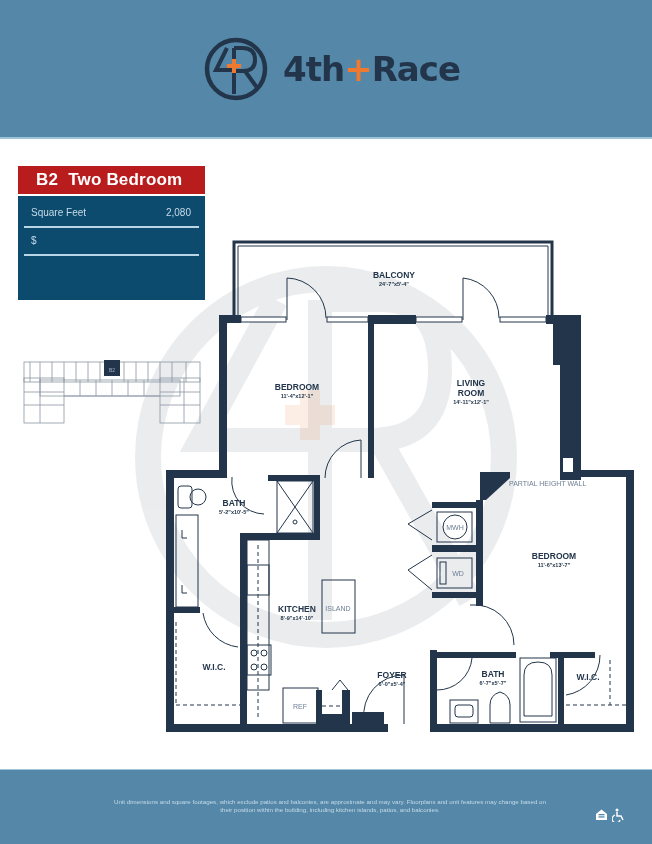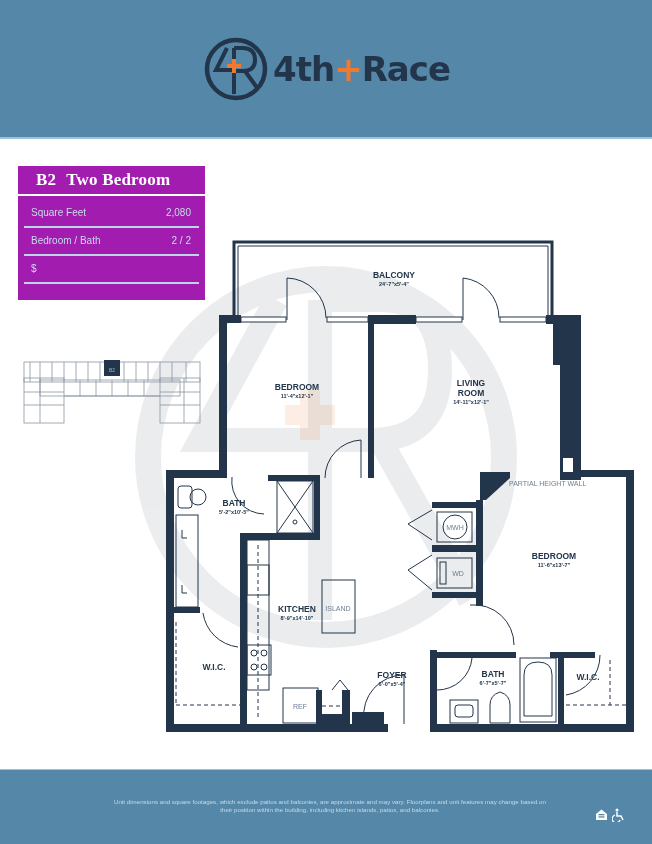--- a/index.html
+++ b/index.html
@@ -1,26 +1,26 @@
 <!DOCTYPE html>
 <html><head>
 <meta charset="utf-8">
 <style>
   html, body { margin:0; padding:0; }
   body { width:652px; height:844px; position:relative; background:#ffffff; overflow:hidden; font-family:"Liberation Sans", sans-serif; }
   .header { position:absolute; left:0; top:0; width:652px; height:137px; background:#5487a8; }
   .header-line { position:absolute; left:0; top:137px; width:652px; height:2px; background:#9fc3d8; }
   .logo { position:absolute; left:203px; top:36px; display:flex; align-items:center; }
   .logo-mark { width:66px; height:66px; }
-  .logo-text { font-family:"DejaVu Sans", sans-serif; font-weight:bold; font-size:34px; color:#22354a; margin-left:4px; letter-spacing:-1px; }
+  .logo-text { font-family:"DejaVu Sans", sans-serif; font-weight:bold; font-size:34px; color:#22354a; margin-left:14px; letter-spacing:-1px; }
   .logo-text .plus { color:#ef7a2f; }
   .unit-card { position:absolute; left:18px; top:166px; width:187px; }
-  .unit-title { background:#a21caf; color:#ffffff; height:28px; line-height:28px; padding-left:18px; font-size:17px; font-weight:bold; font-family:Liberation Serif, serif; letter-spacing:0.2px; }
+  .unit-title { background:#b91c1c; color:#ffffff; height:28px; line-height:28px; padding-left:18px; font-size:17px; font-weight:bold; font-family:Liberation Sans, sans-serif; letter-spacing:0.2px; }
   .unit-title .code { margin-right:10px; }
-  .unit-info { background:#a21caf; margin-top:2px; padding:4px 6px 4px 6px; height:104px; box-sizing:border-box; }
+  .unit-info { background:#0c4a6e; margin-top:2px; padding:4px 6px 4px 6px; height:104px; box-sizing:border-box; }
   .info-row { display:flex; justify-content:space-between; color:#c6dbe8; font-size:10px; height:26px; line-height:26px; border-bottom:2px solid #b9d5e6; padding:0 8px 0 7px; }
   .footer { position:absolute; left:0; top:770px; width:652px; height:74px; background:#5487a8; }
   .footer-line { position:absolute; left:0; top:769px; width:652px; height:2px; background:#9fc3d8; }
   .disclaimer { position:absolute; left:110px; top:28px; width:440px; text-align:center; color:#c6dbe8; font-size:6.2px; line-height:8px; }
   .footer-icons { position:absolute; left:595px; top:808px; display:flex; gap:4px; }
   .plan { position:absolute; left:0; top:0; }
   .lbl { font-family:"Liberation Sans", sans-serif; fill:#22354a; }
   .room { font-size:8.5px; font-weight:bold; }
   .dim { font-size:5.5px; font-weight:bold; }
   .sm { font-size:7px; fill:#6c7f92; }
@@ -43,24 +43,20 @@
 </div>
 
 <div class="unit-card">
   <div class="unit-title">
     <span class="code">B2</span><span>Two Bedroom</span>
   </div>
   <div class="unit-info">
     <div class="info-row">
       <span>Square Feet</span>
       <span>2,080</span>
-    </div>
-    <div class="info-row">
-      <span>Bedroom / Bath</span>
-      <span>2 / 2</span>
     </div>
     <div class="info-row">
       <span>$</span>
       <span></span>
     </div>
   </div>
 </div>
 
 <svg class="plan" width="652" height="844" viewBox="0 0 652 844">
 

